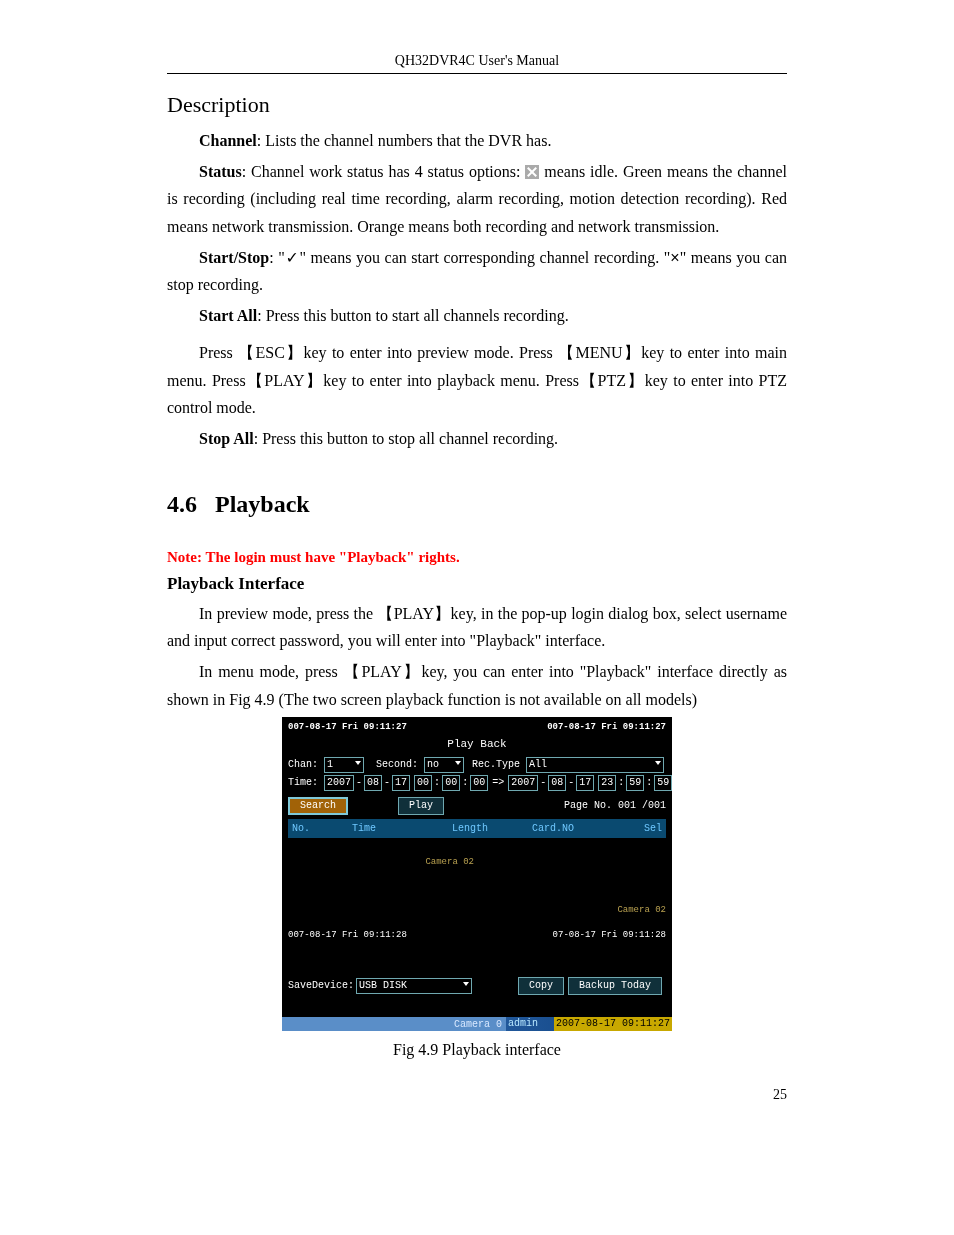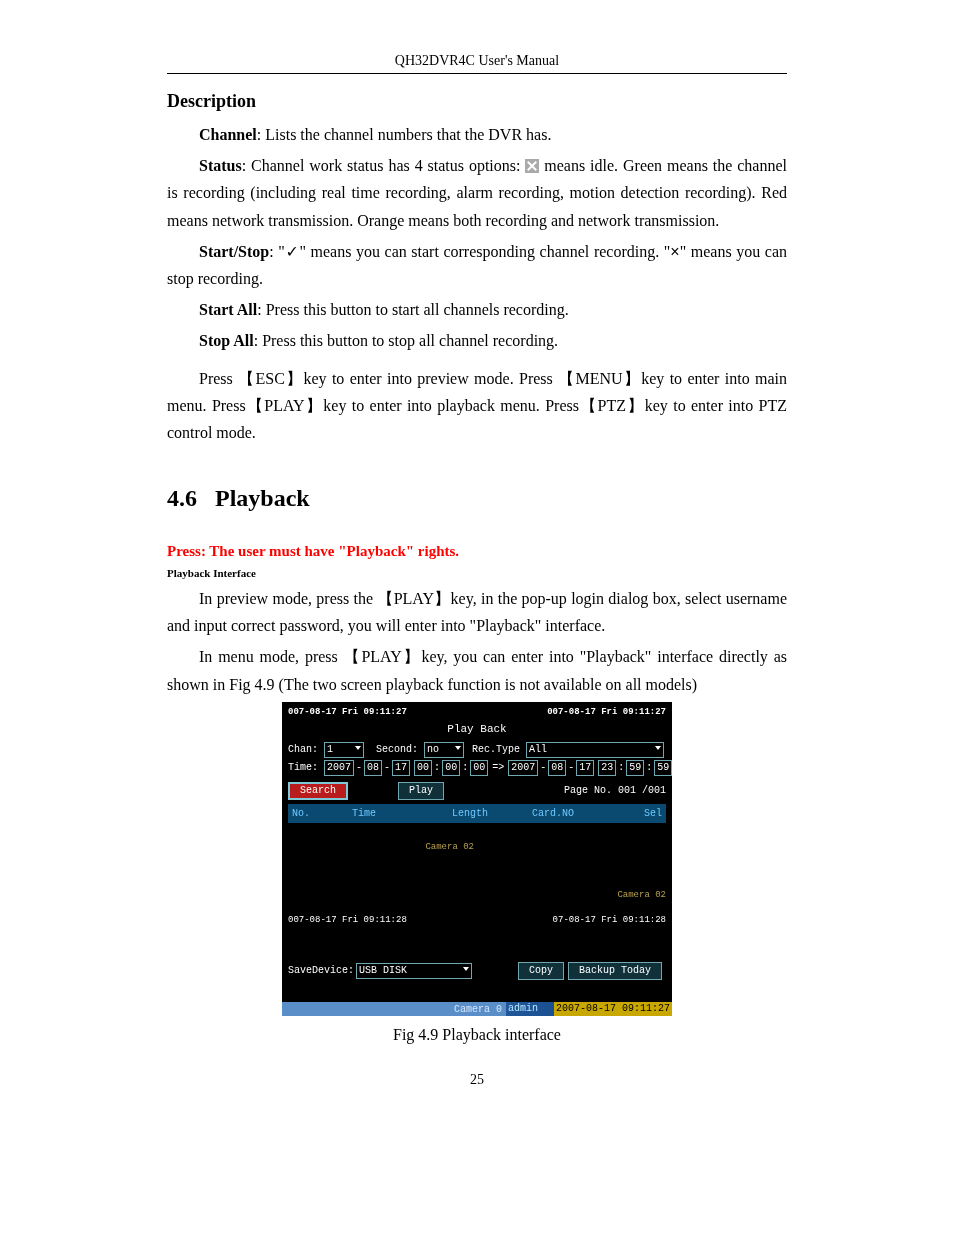--- a/index.html
+++ b/index.html
@@ -20,22 +20,22 @@
     text-align: center;
     font-size: 14px;
     margin-bottom: 2px;
   }
   hr.topline {
     border: none;
     border-top: 1px solid #000;
     margin: 0 0 14px 0;
   }
   .section-sub {
-    font-weight: bold;
-    font-size: 18px;
+    font-weight: normal;
+    font-size: 22px;
     margin: 0 0 6px 0;
   }
   .para {
     text-align: justify;
     margin: 0 0 4px 0;
     line-height: 1.7;
   }
   .indent { text-indent: 2em; }
   .bold { font-weight: bold; }
   .bracket { font-family: "MS Gothic","SimSun",serif; }
@@ -45,21 +45,21 @@
     margin: 34px 0 24px 0;
   }
   .note {
     font-weight: bold;
     color: #ff0000;
     margin: 0 0 2px 0;
     font-size: 15px;
   }
   .subhead {
     font-weight: bold;
-    font-size: 11px;
+    font-size: 17px;
     margin: 0 0 4px 0;
   }
   .idle-icon {
     display: inline-block;
     width: 14px; height: 14px;
     background: #aaa;
     position: relative;
     vertical-align: -2px;
   }
   .idle-icon::before, .idle-icon::after {
@@ -112,21 +112,21 @@
   .btn {
     display: inline-block;
     border: 1px solid #6fa8b0;
     height: 16px; line-height: 16px;
     padding: 0 10px;
     background: #10303a;
     color: #fff;
     font-size: 10px;
     margin-right: 4px;
   }
-  .btn.active { background: #b91c1c; border: 2px solid #7fc8d8; height: 14px; line-height: 14px; }
+  .btn.active { background: #a16207; border: 2px solid #7fc8d8; height: 14px; line-height: 14px; }
   .row-search { display: flex; align-items: center; margin: 6px 0 0 0; }
   .pager { margin-left: auto; color: #fff; font-size: 10px; }
   .tbl-head {
     display: flex;
     background: #0a4a70;
     color: #6fc8ff;
     font-size: 10px;
     padding: 2px 4px;
     margin-top: 4px;
   }
@@ -152,21 +152,21 @@
     align-items: center;
     height: 14px;
     font-size: 10px;
     background: linear-gradient(90deg, #4a8cd8 0%, #2a64a8 40%, #0a3a78 100%);
   }
   .bottom-bar .video { background: #5a8ec8; height: 14px; width: 220px; text-align: right; padding-right: 4px; color: #d8e8ff; font-family: Liberation Mono, monospace; }
   .bottom-bar .admin { margin-left: 2px; color: #b8e8ff; }
   .bottom-bar .spacer { flex: 1; }
   .bottom-bar .clock { background: #c8a800; color: #000; padding: 0 2px; height: 14px; line-height: 14px; }
   .fig-caption { text-align: center; font-size: 16px; margin: 4px 0 0 0; }
-  .pagenum { text-align: center; font-size: 14px; margin: 22px 0 0 0; }
+  .pagenum { text-align: right; font-size: 14px; margin: 22px 0 0 0; }
   .check { font-family: "Segoe UI Symbol","Arial Unicode MS",sans-serif; }
   .cross { font-family: "Segoe UI Symbol","Arial Unicode MS",sans-serif; }
 </style>
 </head>
 <body>
 
 <div class="page">
   <div class="running-head">QH32DVR4C User's Manual</div>
   <hr class="topline">
 
@@ -182,31 +182,31 @@
   </p>
 
   <p class="para indent">
     <span class="bold">Start/Stop</span><span>: "</span><span class="check">✓</span><span>" means you can start corresponding channel recording. "</span><span class="cross">×</span><span>" means you can stop recording.</span>
   </p>
 
   <p class="para indent">
     <span class="bold">Start All</span><span>: Press this button to start all channels recording.</span>
   </p>
 
+  <p class="para indent bracket" style="margin-top:10px;">Press 【ESC】key to enter into preview mode. Press 【MENU】key to enter into main menu. Press【PLAY】key to enter into playback menu. Press【PTZ】key to enter into PTZ control mode.</p>
+
   <p class="para indent">
     <span class="bold">Stop All</span><span>: Press this button to stop all channel recording.</span>
   </p>
-
-  <p class="para indent bracket" style="margin-top:10px;">Press 【ESC】key to enter into preview mode. Press 【MENU】key to enter into main menu. Press【PLAY】key to enter into playback menu. Press【PTZ】key to enter into PTZ control mode.</p>
 
   <div class="section-title">
     <span>4.6</span>&nbsp;&nbsp;&nbsp;<span>Playback</span>
   </div>
 
-  <div class="note">Press: The user must have "Playback" rights.</div>
+  <div class="note">Note: The login must have "Playback" rights.</div>
   <div class="subhead">Playback Interface</div>
 
   <p class="para indent bracket">In preview mode, press the 【PLAY】key, in the pop-up login dialog box, select username and input correct password, you will enter into "Playback" interface.</p>
   <p class="para indent bracket">In menu mode, press 【PLAY】key, you can enter into "Playback" interface directly as shown in Fig 4.9 (The two screen playback function is not available on all models)</p>
 
   <div class="shot-wrap">
     <div class="shot">
       <div class="osd-top">
         <span>007-08-17 Fri 09:11:27</span>
         <span>007-08-17 Fri 09:11:27</span>

